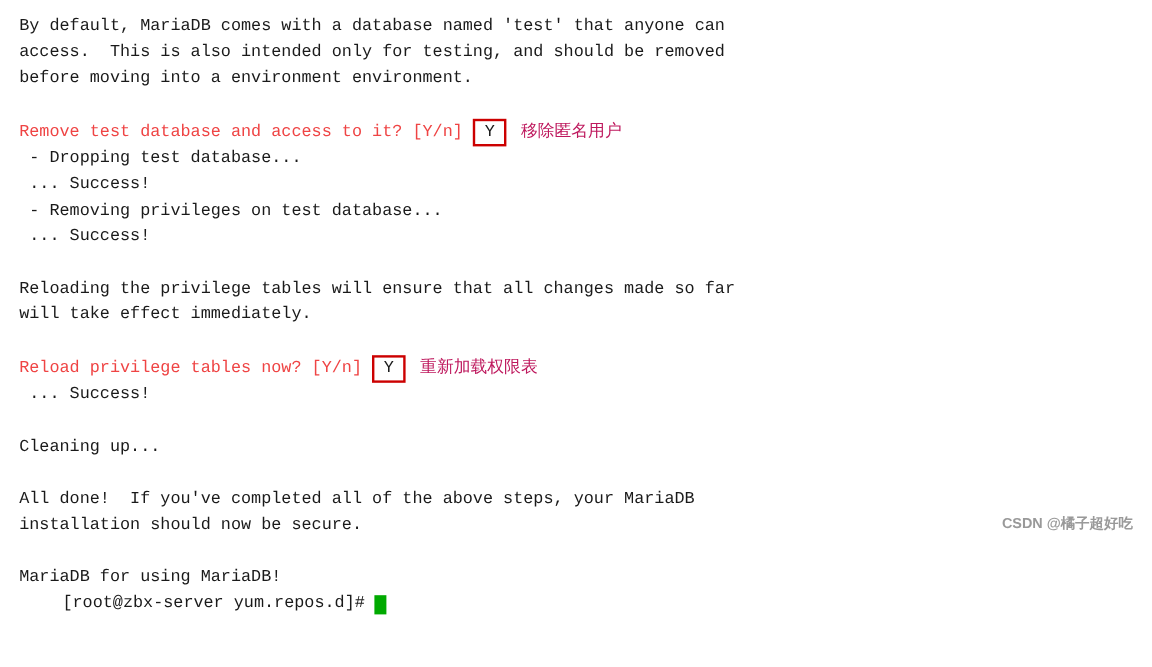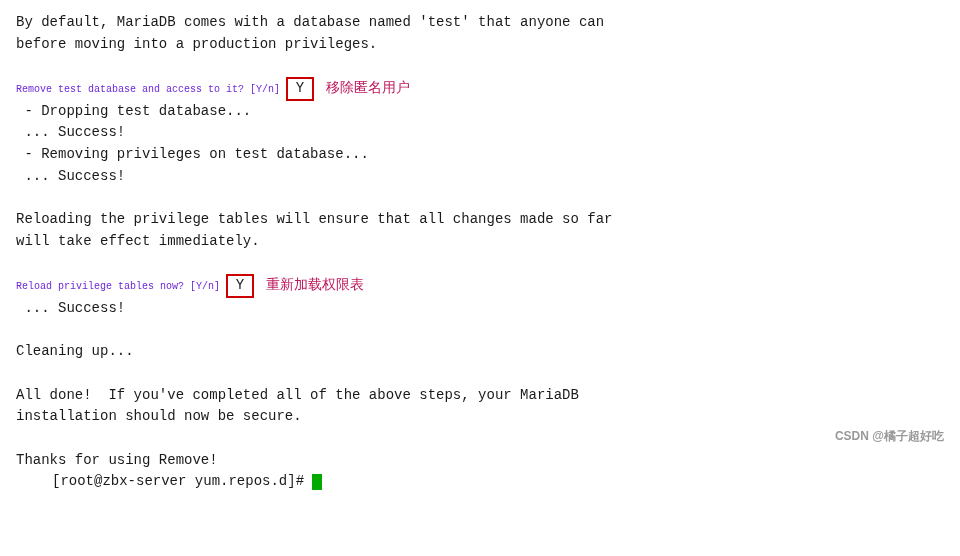--- a/index.html
+++ b/index.html
@@ -94,32 +94,33 @@
 
     .question-line {
       display: flex;
       align-items: baseline;
       line-height: 1.55;
       white-space: pre;
     }
 
     .q-pre {
       font-family: 'Courier New', Courier, monospace;
-      font-size: 10px;
-      color: #6d28d9;
+      font-size: 14px;
+      color: #ef4444;
       white-space: pre;
     }
   </style>
 </head>
 <body>
 
 <div class="terminal-container">
 
   <span class="line">By default, MariaDB comes with a database named 'test' that anyone can</span>
-  <span class="line">before moving into a production privileges.</span>
+  <span class="line">access.  This is also intended only for testing, and should be removed</span>
+  <span class="line">before moving into a environment environment.</span>
   <span class="line">&nbsp;</span>
 
   <div class="question-line">
     <span class="q-pre">Remove test database and access to it? [Y/n] </span>
     <span class="input-box">Y</span>
     <span class="annotation">移除匿名用户</span>
   </div>
 
   <span class="line"> - Dropping test database...</span>
   <span class="line"> ... Success!</span>
@@ -140,21 +141,21 @@
   <span class="line"> ... Success!</span>
   <span class="line">&nbsp;</span>
 
   <span class="line">Cleaning up...</span>
   <span class="line">&nbsp;</span>
 
   <span class="line">All done!  If you've completed all of the above steps, your MariaDB</span>
   <span class="line">installation should now be secure.</span>
   <span class="line">&nbsp;</span>
 
-  <span class="line">Thanks for using Remove!</span>
+  <span class="line">MariaDB for using MariaDB!</span>
 
   <div class="prompt-line">
     <span class="prompt-text">[root@zbx-server yum.repos.d]# </span>
     <span class="cursor-block"></span>
   </div>
 
   <div class="watermark">CSDN @橘子超好吃</div>
 </div>
 
 </body></html>

